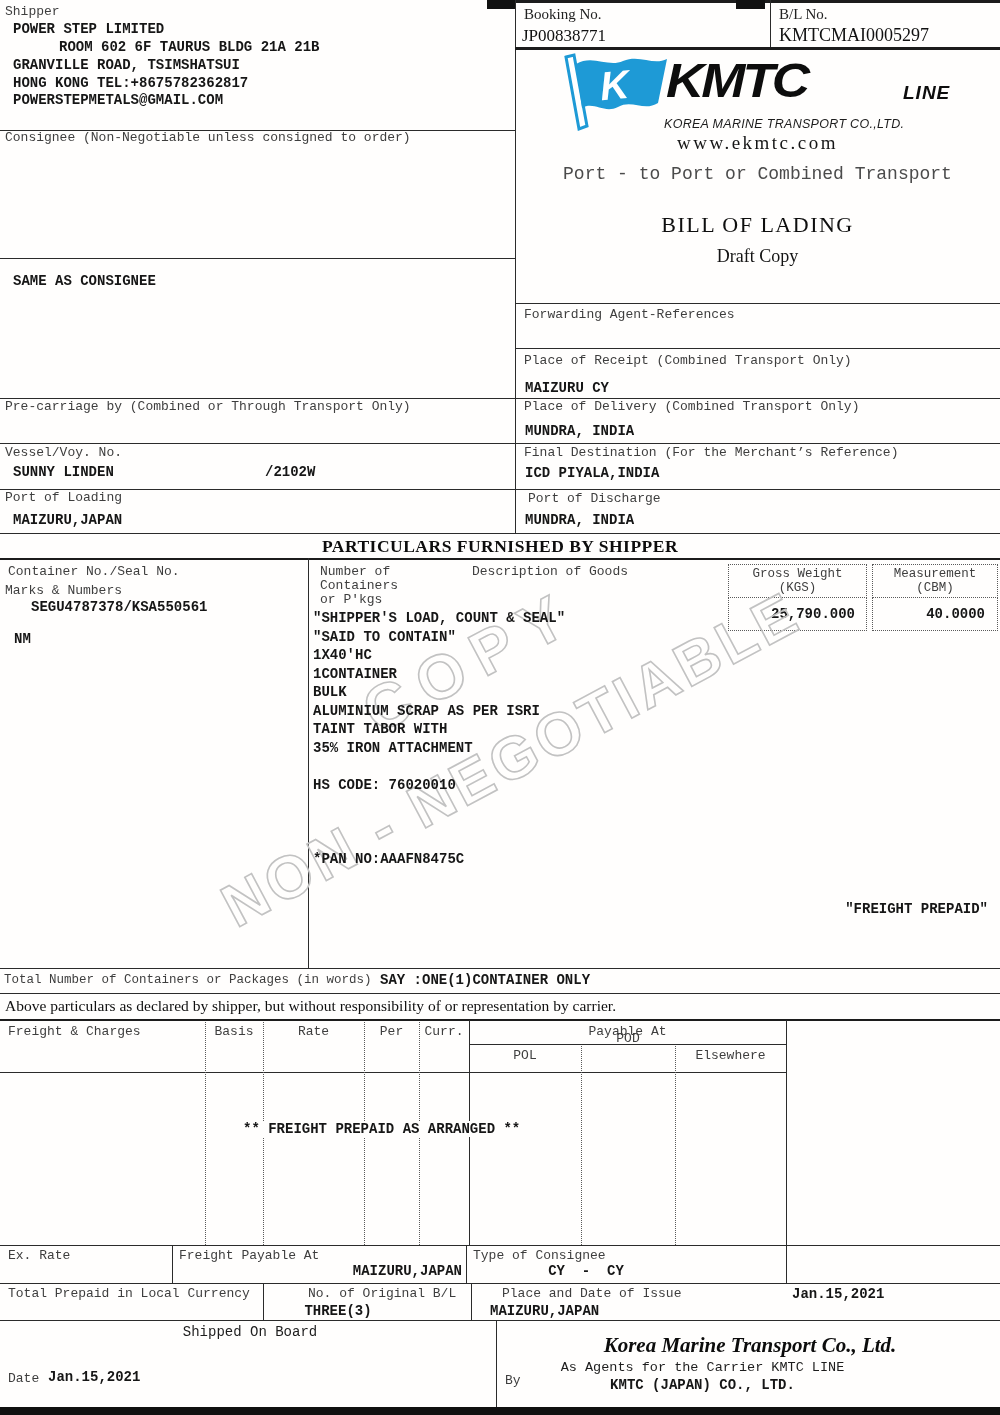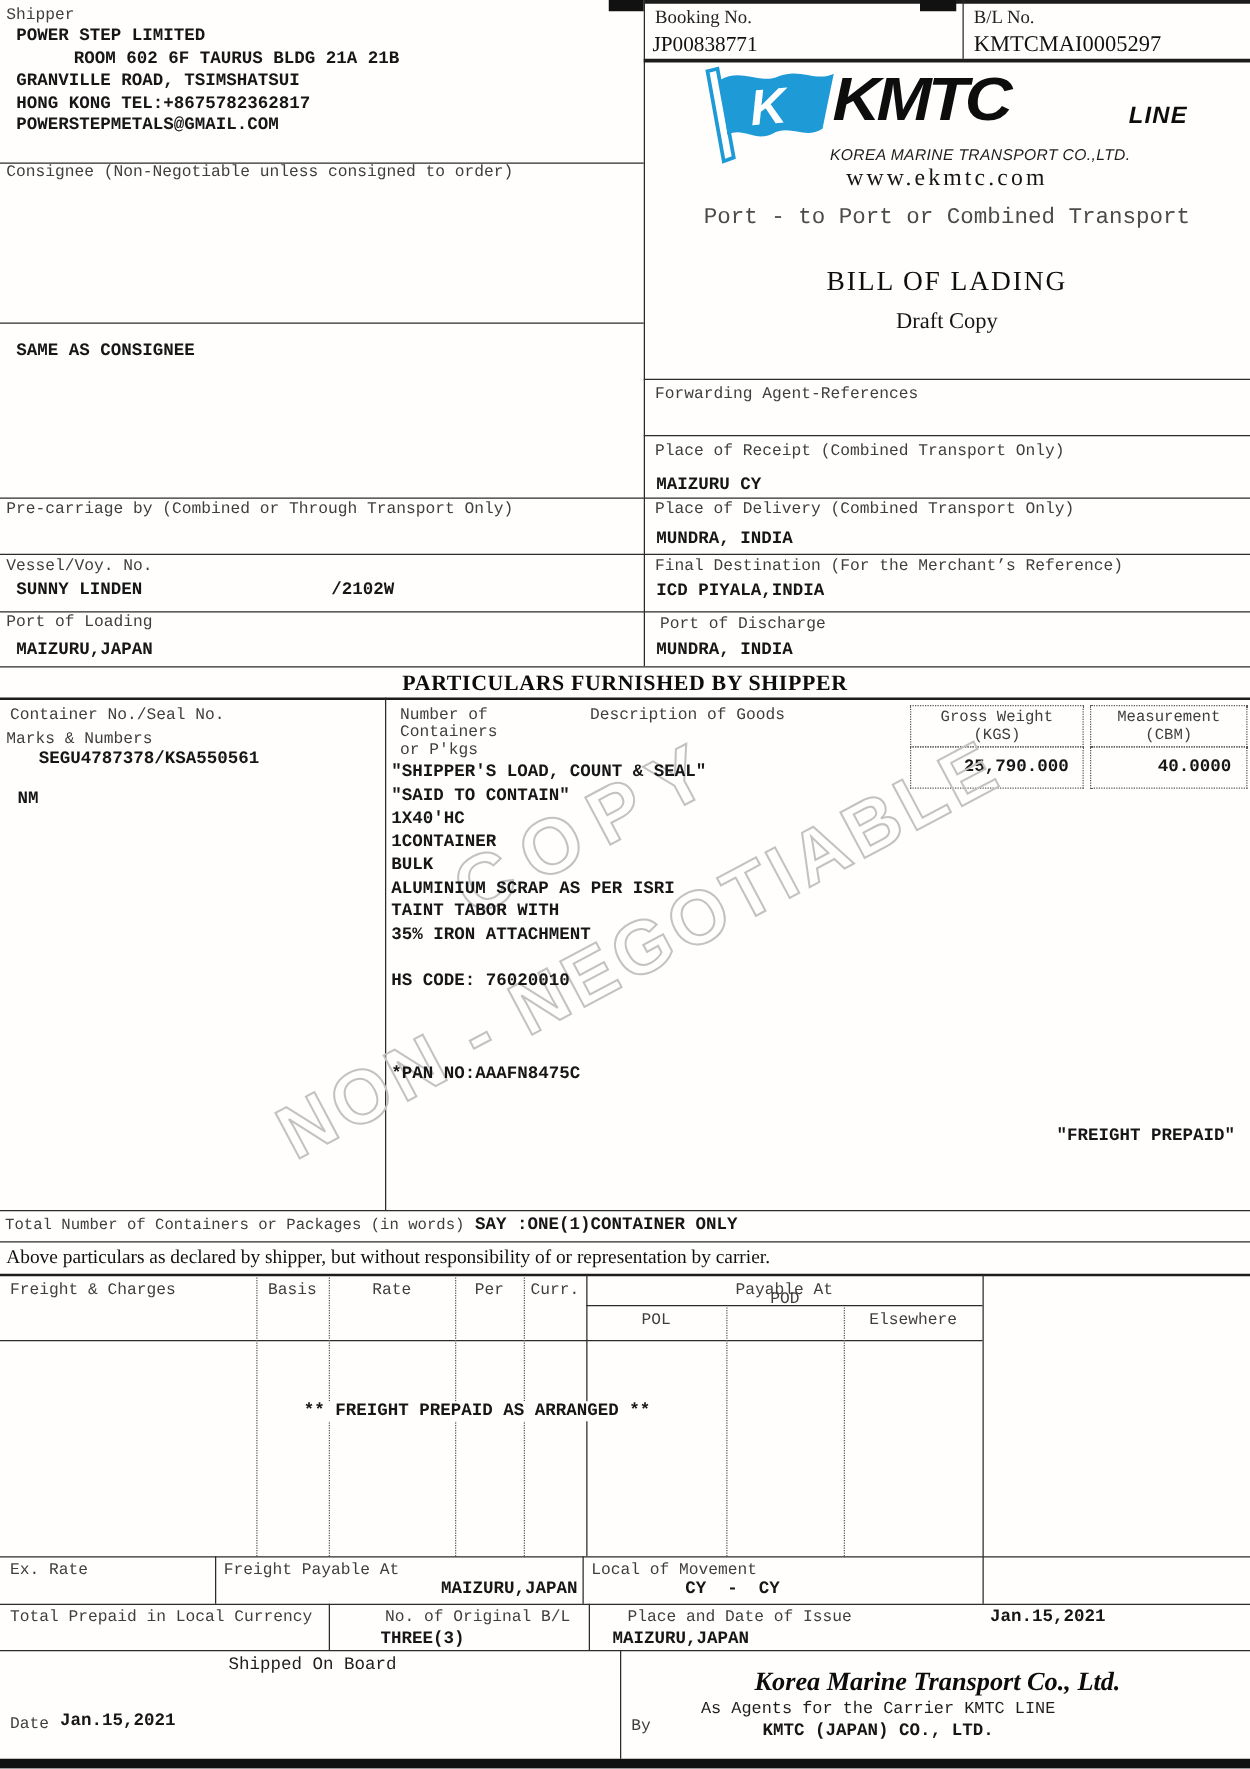--- a/index.html
+++ b/index.html
@@ -166,21 +166,21 @@
   <div class="vl" style="left:786px; top:1020px; height:263px;"></div>
 
   <div class="abs val" style="left:240px; top:1121px; background:#fffefd; padding:0 3px; z-index:2;">** FREIGHT PREPAID AS ARRANGED **</div>
 
   <div class="hl" style="left:0; top:1245px; width:1000px;"></div>
   <div class="vl" style="left:172px; top:1245px; height:38px;"></div>
   <div class="vl" style="left:466px; top:1245px; height:38px;"></div>
   <div class="abs lab" style="left:8px; top:1249px;">Ex. Rate</div>
   <div class="abs lab" style="left:179px; top:1249px;">Freight Payable At</div>
   <div class="abs val rt" style="left:250px; top:1263px; width:212px;">MAIZURU,JAPAN</div>
-  <div class="abs lab" style="left:473px; top:1249px;">Local of Movement</div>
+  <div class="abs lab" style="left:473px; top:1249px;">Type of Consignee</div>
   <div class="abs val ctr" style="left:466px; top:1263px; width:240px;">CY  -  CY</div>
 
   <div class="hl" style="left:0; top:1283px; width:1000px;"></div>
   <div class="vl" style="left:263px; top:1283px; height:37px;"></div>
   <div class="vl" style="left:471px; top:1283px; height:37px;"></div>
   <div class="abs lab" style="left:8px; top:1287px;">Total Prepaid in Local Currency</div>
   <div class="abs lab" style="left:270px; top:1287px;margin-left:38px;">No. of Original B/L</div>
   <div class="abs val ctr" style="left:263px; top:1303px; width:150px;">THREE(3)</div>
   <div class="abs lab" style="left:478px; top:1287px;margin-left:24px;">Place and Date of Issue</div>
   <div class="abs val" style="left:792px; top:1286px;">Jan.15,2021</div>

